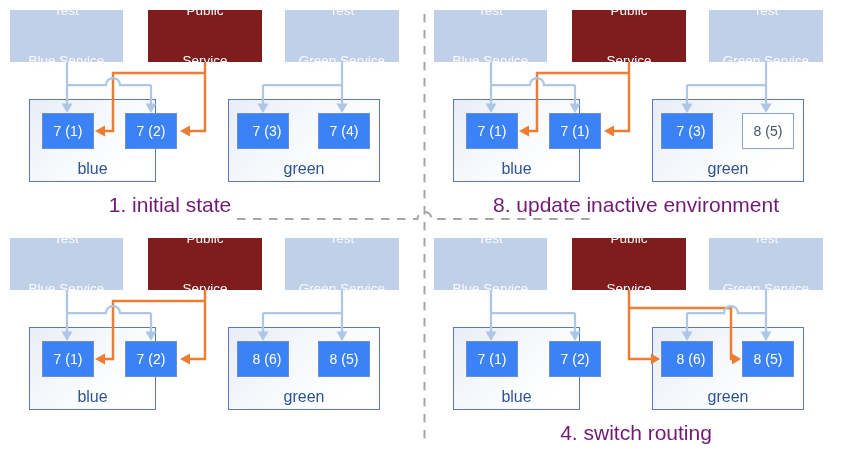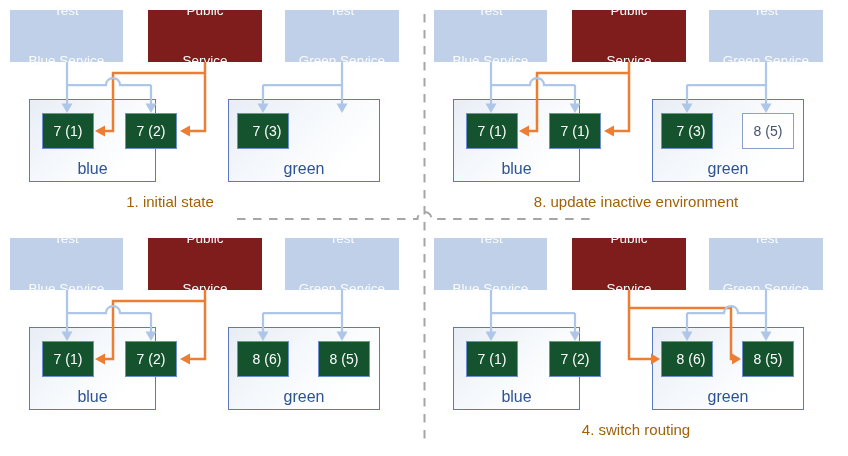--- a/index.html
+++ b/index.html
@@ -36,54 +36,55 @@
   .env-blue  { left: 29px;  width: 127px; }
   .env-green { left: 228px; width: 152px; }
   .env-label {
     position: absolute; left: 0; right: 0; bottom: 3px;
     text-align: center; color: #2e5395; font-size: 16px;
   }
 
   .pod {
     position: absolute; top: 113px; width: 52px; height: 36px;
     display: flex; align-items: center; justify-content: center;
-    background: #14532d; border: 1px solid #6e8ed2;
+    background: #3b82f6; border: 1px solid #6e8ed2;
     color: #ffffff; font-size: 14px; white-space: nowrap;
   }
   .pod[data-state="new"] {
     background: #ffffff; border: 1.5px solid #8ba0cb; color: #44546a;
   }
   .pod-pos-1 { left: 42px; }
   .pod-pos-2 { left: 125px; }
   .pod-pos-3 { left: 237px; padding-left: 8px; }
   .pod-pos-4 { left: 318px; }
 
   .caption {
     position: absolute; top: 193px; left: 0; width: 424px;
-    text-align: center; color: #a16207; font-size: 15px;
+    text-align: center; color: #701a75; font-size: 21px;
   }
   .panel-1 .caption { width: 340px; }
 
   .arrows, .dividers { position: absolute; left: 0; top: 0; pointer-events: none; }
 </style>
 </head>
 <body>
 
 <div class="stage">
 
   <div class="panel panel-1">
     <div class="env env-blue">
       <div class="env-label">blue</div>
     </div>
     <div class="env env-green">
       <div class="env-label">green</div>
     </div>
     <div class="pod pod-pos-1" data-state="active">7 (1)</div>
     <div class="pod pod-pos-2" data-state="active">7 (2)</div>
     <div class="pod pod-pos-3" data-state="active">7 (3)</div>
+    <div class="pod pod-pos-4" data-state="active">7 (4)</div>
     <div class="svc svc-light svc-pos-1">
       <div>Test</div>
       <div>Blue Service</div>
     </div>
     <div class="svc svc-public svc-pos-2">
       <div>Public</div>
       <div>Service</div>
     </div>
     <div class="svc svc-light svc-pos-3">
       <div>Test</div>

